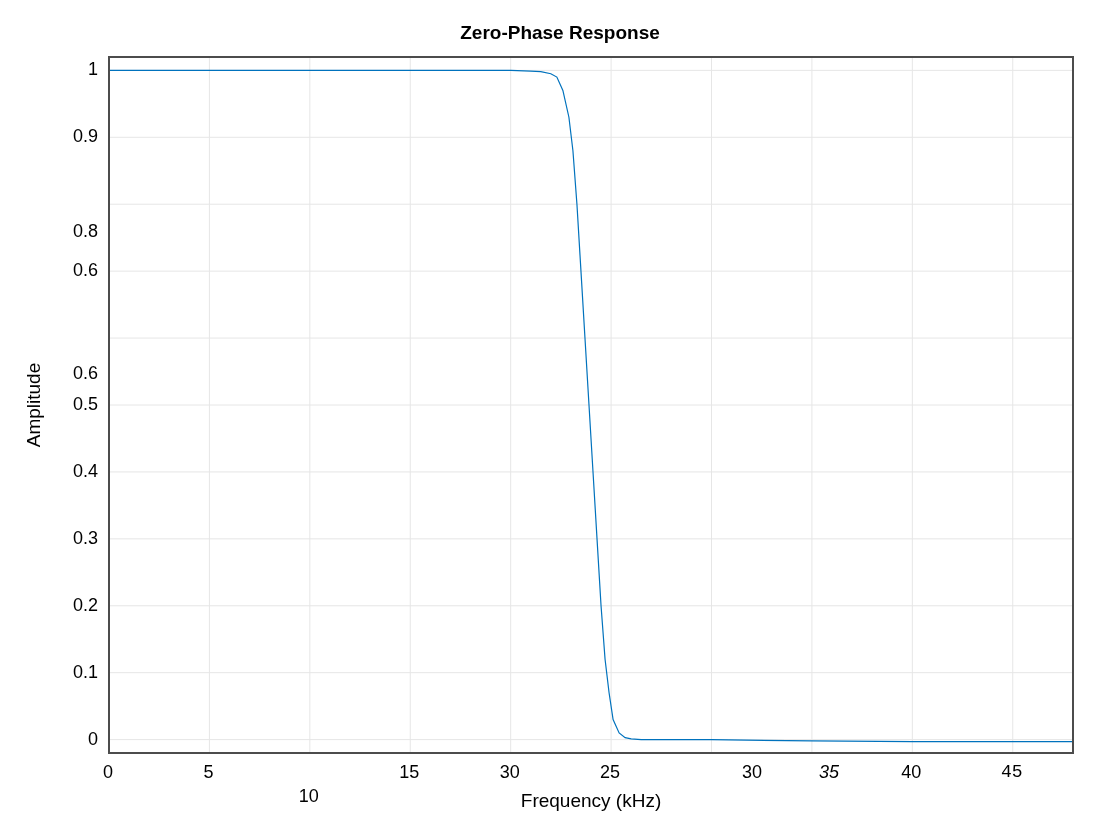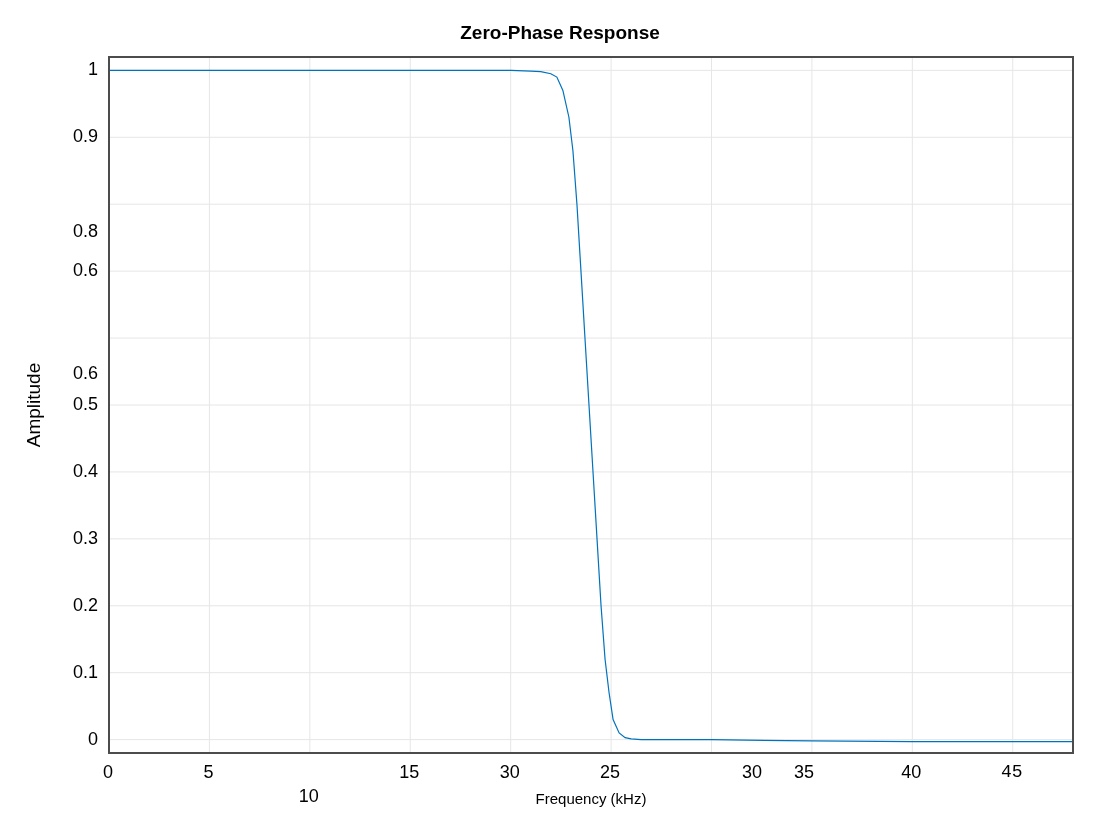--- a/index.html
+++ b/index.html
@@ -54,21 +54,21 @@
     color: #000;
   }
   .xtick { top: 762px; transform: translateX(-50%); }
   .ytick { right: 1022px; transform: translateY(-50%); text-align: right; }
   .xlabel {
     position: absolute;
     top: 790px;
     left: 108px;
     width: 966px;
     text-align: center;
-    font-size: 15px;
+    font-size: 19px;
     color: #000;
   }
   .ylabel {
     position: absolute;
     left: 22px;
     top: 56px;
     height: 698px;
     width: 24px;
     display: flex;
     align-items: center;
@@ -128,21 +128,21 @@
   <div class="xlabel">Frequency (kHz)</div>
 
   <div id="xtick-container">
       <div class="xtick" style="left: 108px;">0</div>
       <div class="xtick" style="left: 208.417px;">5</div>
       <div class="xtick" style="left: 308.833px; margin-top: 24px;">10</div>
       <div class="xtick" style="left: 409.25px; text-align: right;">15</div>
       <div class="xtick" style="left: 509.667px;">30</div>
       <div class="xtick" style="left: 610.083px;">25</div>
       <div class="xtick" style="left: 752px;">30</div>
-      <div class="xtick" style="left: 804px;">35</div>
+      <div class="xtick" style="left: 829px; font-style: italic;">35</div>
       <div class="xtick" style="left: 911.333px;">40</div>
       <div class="xtick" style="left: 1011.75px; font-family: Liberation Mono, monospace;">45</div>
     </div>
   <div id="ytick-container">
       <div class="ytick" style="top: 738.615px;">0</div>
       <div class="ytick" style="top: 671.692px;">0.1</div>
       <div class="ytick" style="top: 604.769px;">0.2</div>
       <div class="ytick" style="top: 537.846px;">0.3</div>
       <div class="ytick" style="top: 470.923px;">0.4</div>
       <div class="ytick" style="top: 404px;">0.5</div>

